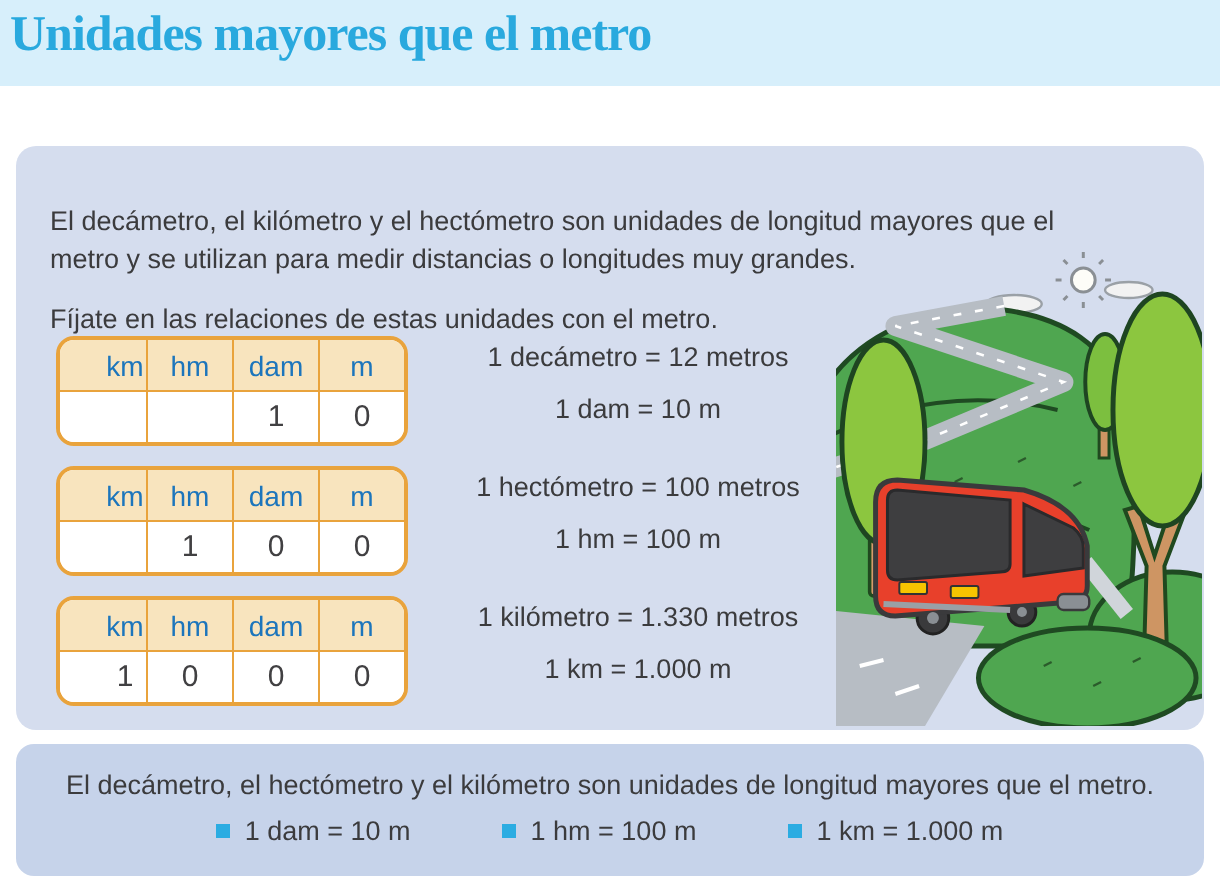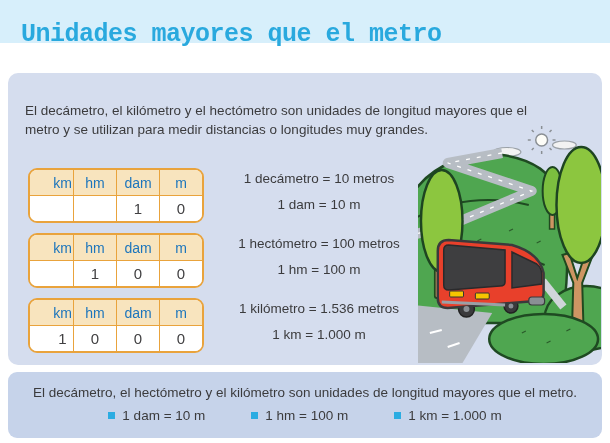--- a/index.html
+++ b/index.html
@@ -2,22 +2,22 @@
 <html><head>
 <meta charset="utf-8">
 <style>
   html,body{margin:0;padding:0;background:#ffffff;}
   body{width:610px;height:443px;position:relative;overflow:hidden;
        font-family:"Liberation Sans",sans-serif;-webkit-font-smoothing:antialiased;}
 
   
   .topstrip{position:absolute;top:0;left:0;right:0;height:4px;background:#bfe2f5;}
   .titleband{position:absolute;top:0;left:0;right:0;height:43px;background:#d7effb;}
-  .pagetitle{position:absolute;left:5px;top:4px;margin:16px;
-             font-family:Liberation Mono, monospace;
+  .pagetitle{position:absolute;left:5px;top:4px;margin:0;
+             font-family:Liberation Serif, serif;
              font-weight:bold;font-size:25px;letter-spacing:-0.5px;color:#29a9de;}
 
   
   .mainbox{position:absolute;left:8px;top:73px;width:594px;height:292px;
            background:#d5ddee;border-radius:10px;}
   .para{position:absolute;left:17px;font-size:13.5px;line-height:19px;color:#3b3b3d;}
   .p1{top:14px;width:518px;}
   .p2{top:63px;width:420px;}
   .bold{font-weight:normal;}
 
@@ -56,37 +56,38 @@
 
 <div class="topstrip"></div>
 <div class="titleband">
   <h1 class="pagetitle">Unidades mayores que el metro</h1>
 </div>
 
 <div class="mainbox">
 
   <p class="para p1"><span>El </span><span class="bold">decámetro</span><span>, el </span><span class="bold">kilómetro</span><span> y el </span><span class="bold">hectómetro</span><span> son unidades de longitud mayores que el metro y se utilizan para medir distancias o longitudes muy grandes.</span></p>
 
+  <p class="para p2">Fíjate en las relaciones de estas unidades con el metro.</p>
 
   <div class="utable t1">
     <div class="hrow">
       <div class="c">km</div>
       <div class="c">hm</div>
       <div class="c">dam</div>
       <div class="c">m</div>
     </div>
     <div class="brow">
       <div class="c"></div>
       <div class="c"></div>
       <div class="c">1</div>
       <div class="c">0</div>
     </div>
   </div>
   <div class="eq e1">
-    <div>1 decámetro = 10 metros</div>
+    <div>1 decámetro = 12 metros</div>
     <div>1 dam = 10 m</div>
   </div>
 
   <div class="utable t2">
     <div class="hrow">
       <div class="c">km</div>
       <div class="c">hm</div>
       <div class="c">dam</div>
       <div class="c">m</div>
     </div>
@@ -110,21 +111,21 @@
       <div class="c">m</div>
     </div>
     <div class="brow">
       <div class="c">1</div>
       <div class="c">0</div>
       <div class="c">0</div>
       <div class="c">0</div>
     </div>
   </div>
   <div class="eq e3">
-    <div>1 kilómetro = 1.536 metros</div>
+    <div>1 kilómetro = 1.330 metros</div>
     <div>1 km = 1.000 m</div>
   </div>
 
   <svg class="illus" viewBox="0 0 185 240" preserveAspectRatio="none">
 
     <g stroke="#8a8f94" stroke-width="1.5">
       <circle cx="125" cy="17" r="6" fill="#fdfdf8"></circle>
       <line x1="125" y1="6" x2="125" y2="3"></line>
         <line x1="125" y1="28" x2="125" y2="31"></line>
       <line x1="114" y1="17" x2="111" y2="17"></line>

